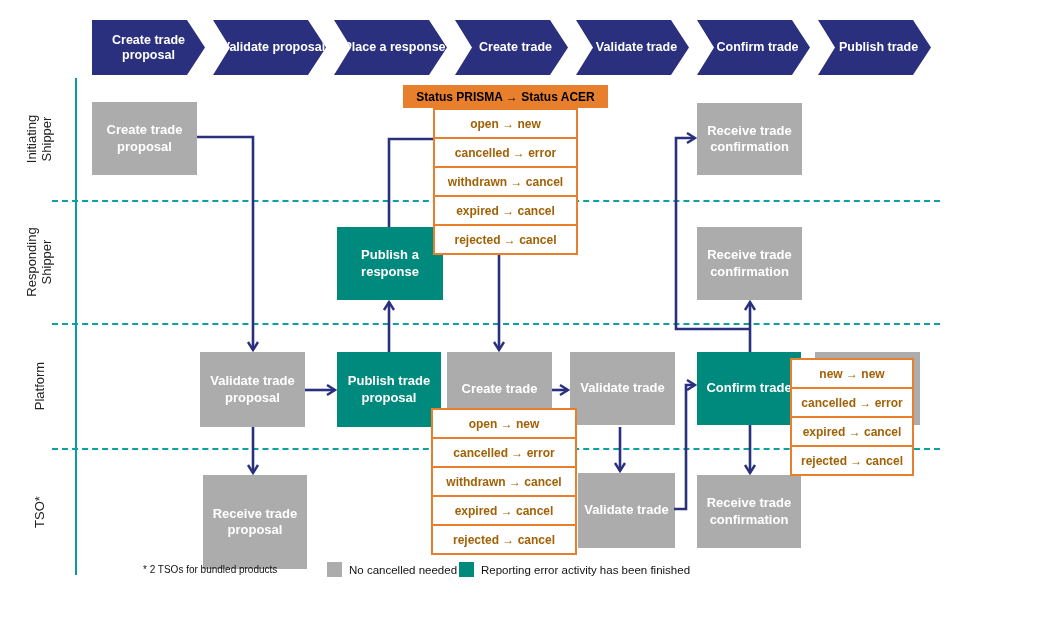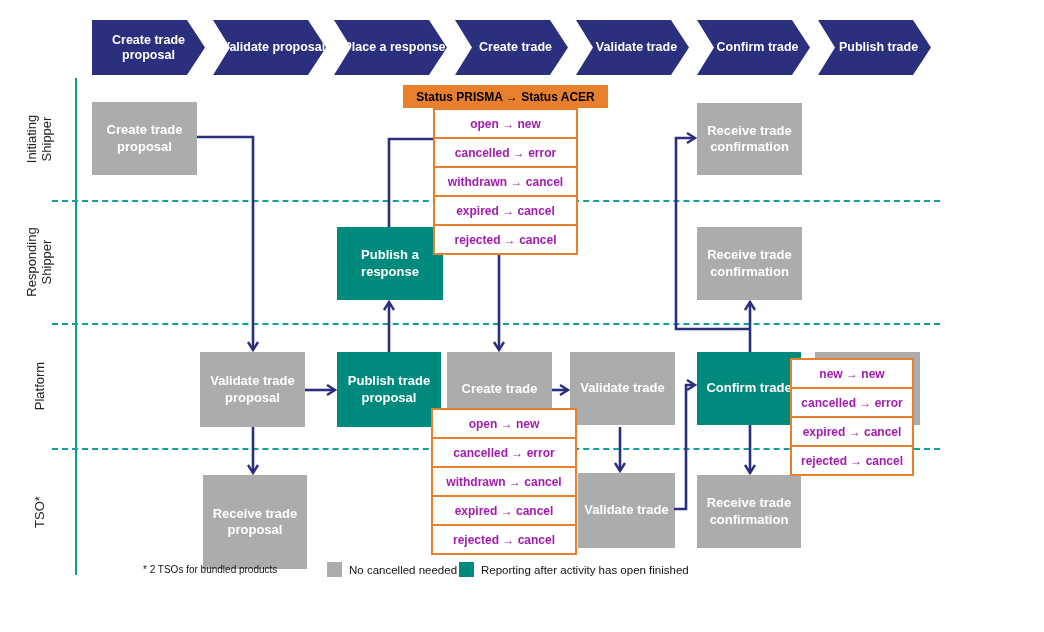--- a/index.html
+++ b/index.html
@@ -37,21 +37,21 @@
   
   .stable{position:absolute;z-index:4;}
   .theader{
     position:absolute;z-index:4;background:#E87F2D;border:2px solid #E87F2D;box-sizing:border-box;
     display:flex;align-items:center;justify-content:center;
     color:#000000;font-weight:bold;font-size:12px;
   }
   .srow{
     box-sizing:border-box;height:31px;background:#fff;border:2px solid #E87F2D;
     display:flex;align-items:center;justify-content:center;
-    color:#a21caf;font-weight:bold;font-size:12px;
+    color:#a16207;font-weight:bold;font-size:12px;
   }
   .srow + .srow{margin-top:-2px;}
   
   .footnote{position:absolute;left:143px;top:564px;font-size:10px;color:#111;z-index:2;}
   .legend-item{position:absolute;top:562px;display:flex;align-items:center;gap:7px;z-index:2;}
   .swatch{width:15px;height:15px;}
   .swatch.gray{background:#ACACAC;}
   .swatch.teal{background:#00897D;}
   .legend-label{font-size:11.5px;color:#111;}
 </style>
@@ -136,16 +136,16 @@
     <div class="srow">rejected → cancel</div>
   </div>
 
   <div class="footnote">* 2 TSOs for bundled products</div>
   <div class="legend-item" style="left:327px">
     <span class="swatch gray"></span>
     <span class="legend-label">No cancelled needed</span>
   </div>
   <div class="legend-item" style="left:459px">
     <span class="swatch teal"></span>
-    <span class="legend-label">Reporting after activity has open finished</span>
+    <span class="legend-label">Reporting error activity has been finished</span>
   </div>
 
 </div>
 
 </body></html>

